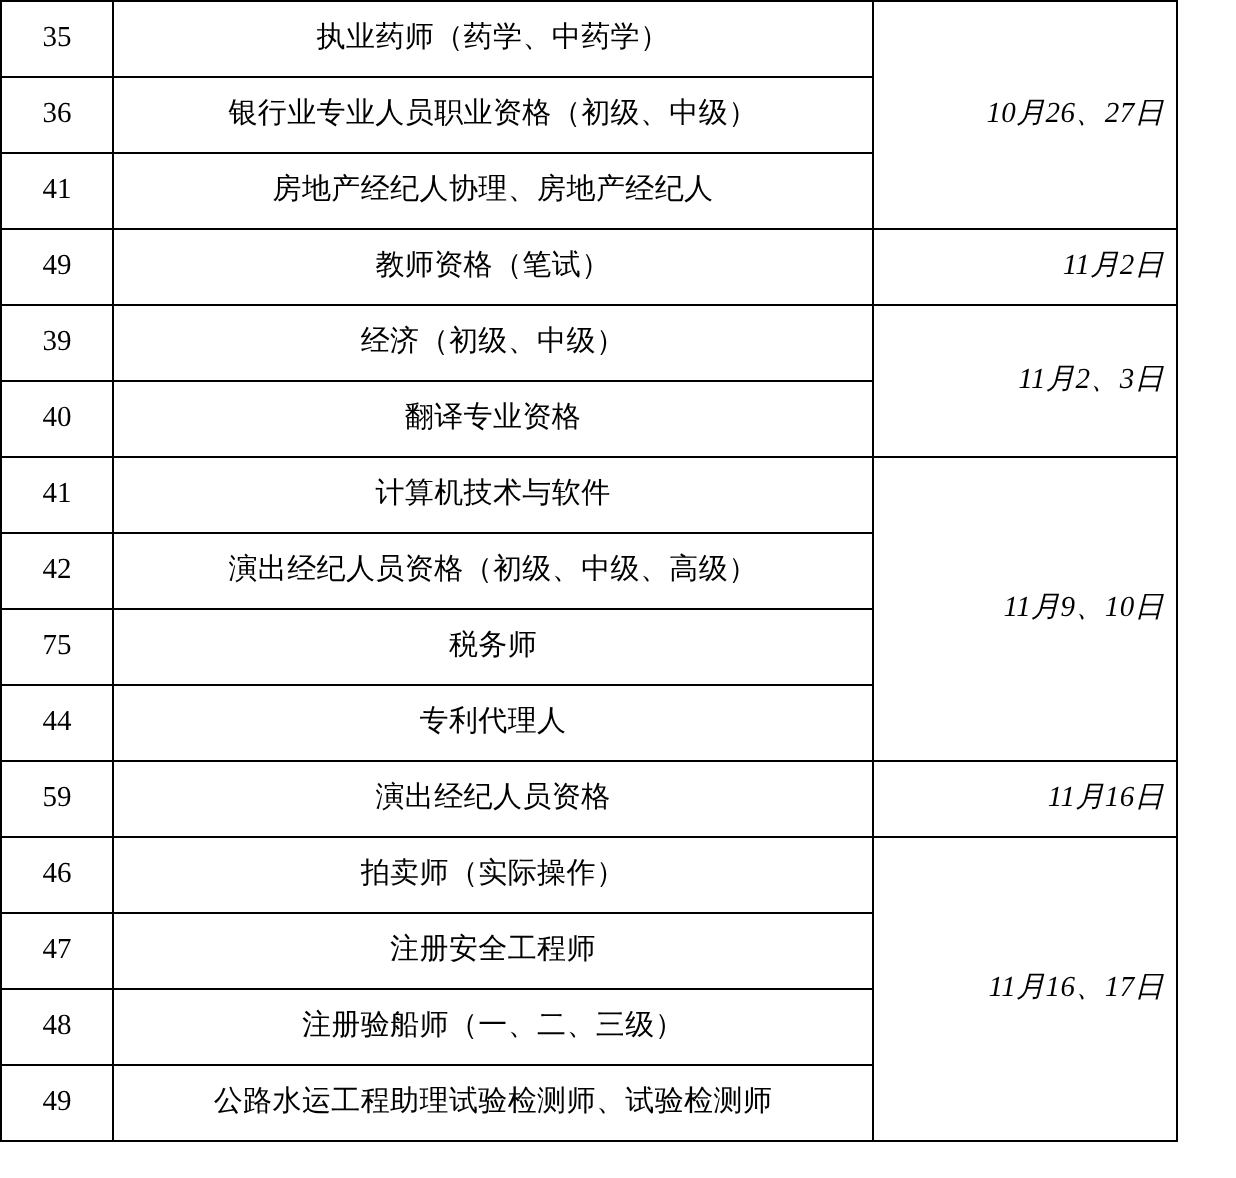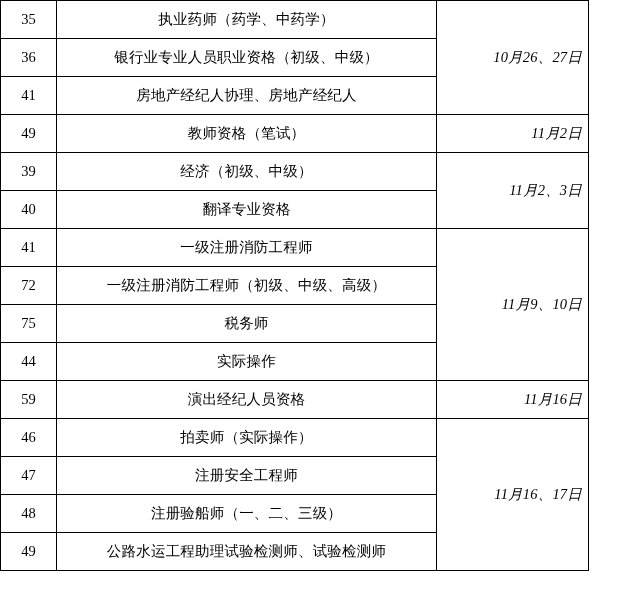--- a/index.html
+++ b/index.html
@@ -85,34 +85,34 @@
           <td class="col-num">39</td>
           <td class="col-name">经济（初级、中级）</td>
           <td class="col-date" rowspan="2">11月2、3日</td>
         </tr>
         <tr>
           <td class="col-num">40</td>
           <td class="col-name">翻译专业资格</td>
         </tr>
         <tr>
           <td class="col-num">41</td>
-          <td class="col-name">一级注册消防工程师</td>
+          <td class="col-name">计算机技术与软件</td>
           <td class="col-date" rowspan="4">11月9、10日</td>
         </tr>
         <tr>
-          <td class="col-num">72</td>
-          <td class="col-name">一级注册消防工程师（初级、中级、高级）</td>
+          <td class="col-num">42</td>
+          <td class="col-name">演出经纪人员资格（初级、中级、高级）</td>
         </tr>
         <tr>
           <td class="col-num">75</td>
           <td class="col-name">税务师</td>
         </tr>
         <tr>
           <td class="col-num">44</td>
-          <td class="col-name">实际操作</td>
+          <td class="col-name">专利代理人</td>
         </tr>
         <tr>
           <td class="col-num">59</td>
           <td class="col-name">演出经纪人员资格</td>
           <td class="col-date">11月16日</td>
         </tr>
         <tr>
           <td class="col-num">46</td>
           <td class="col-name">拍卖师（实际操作）</td>
           <td class="col-date" rowspan="4">11月16、17日</td>

